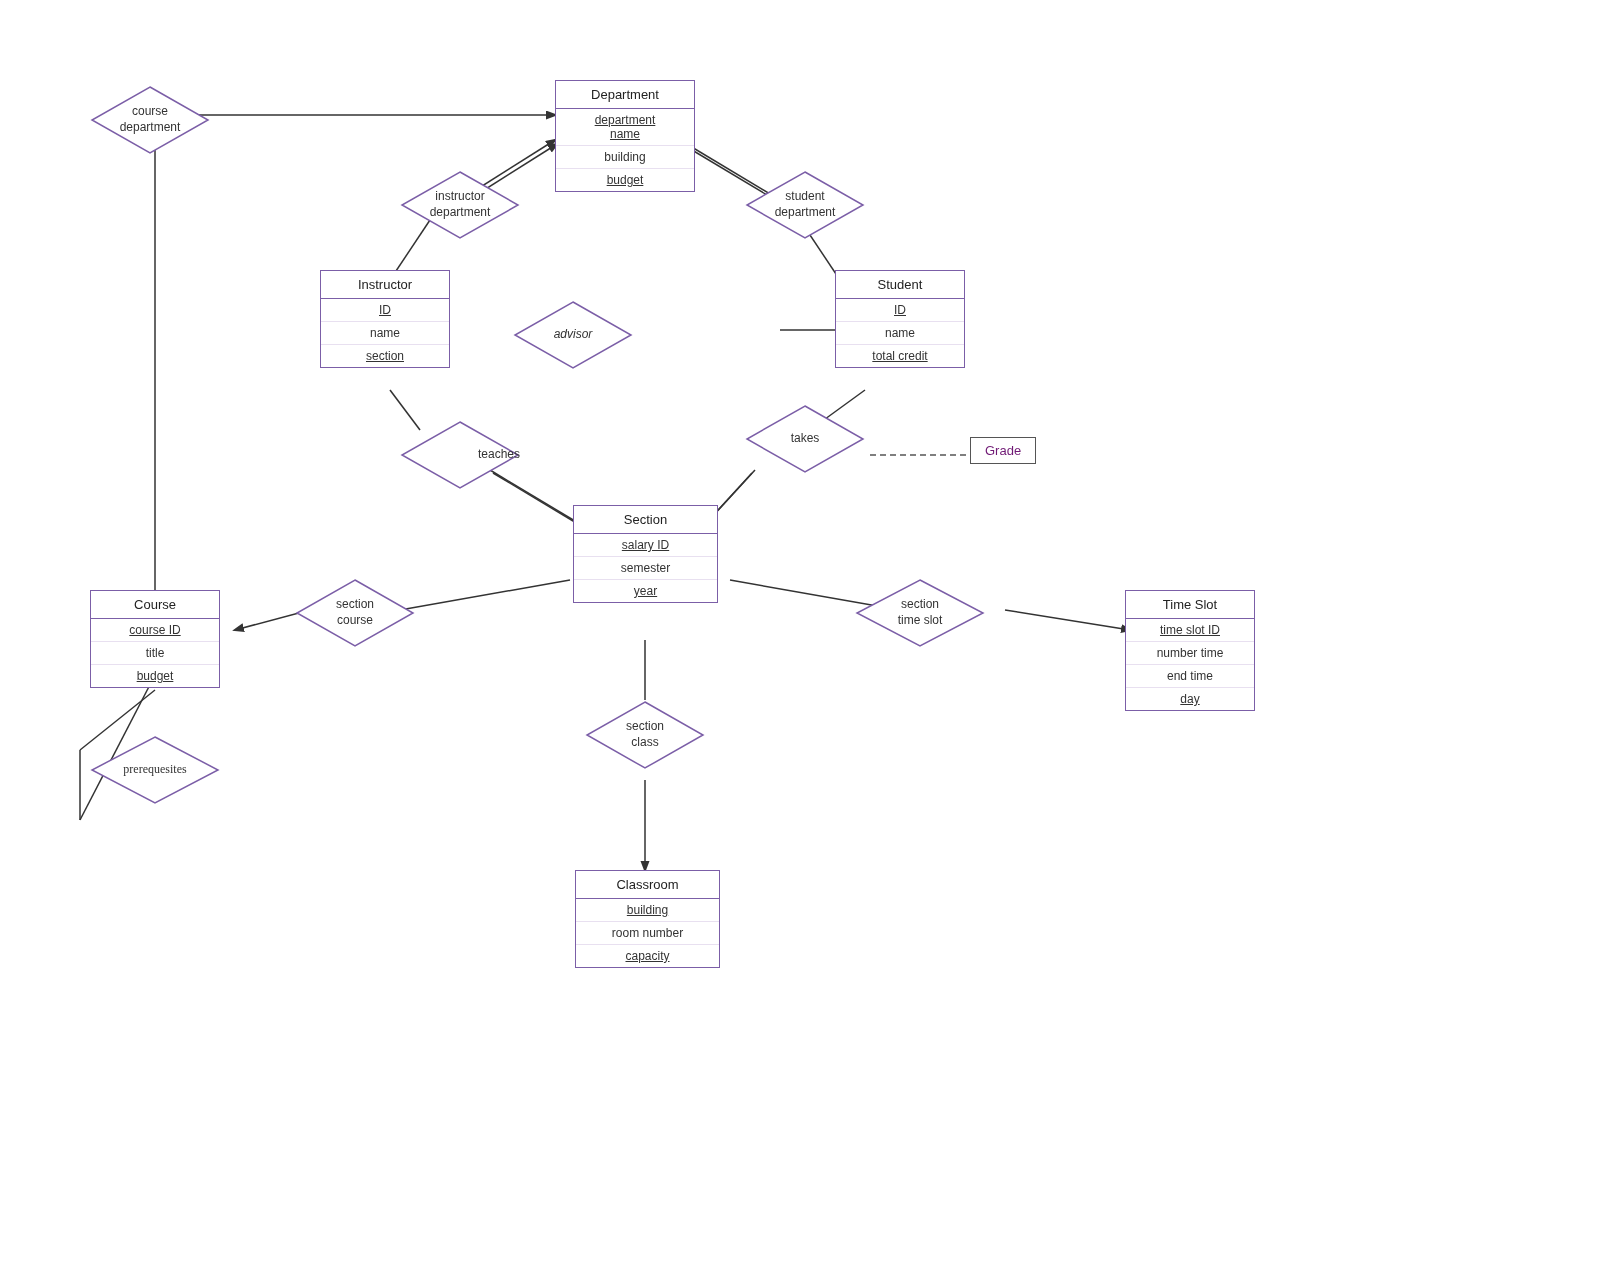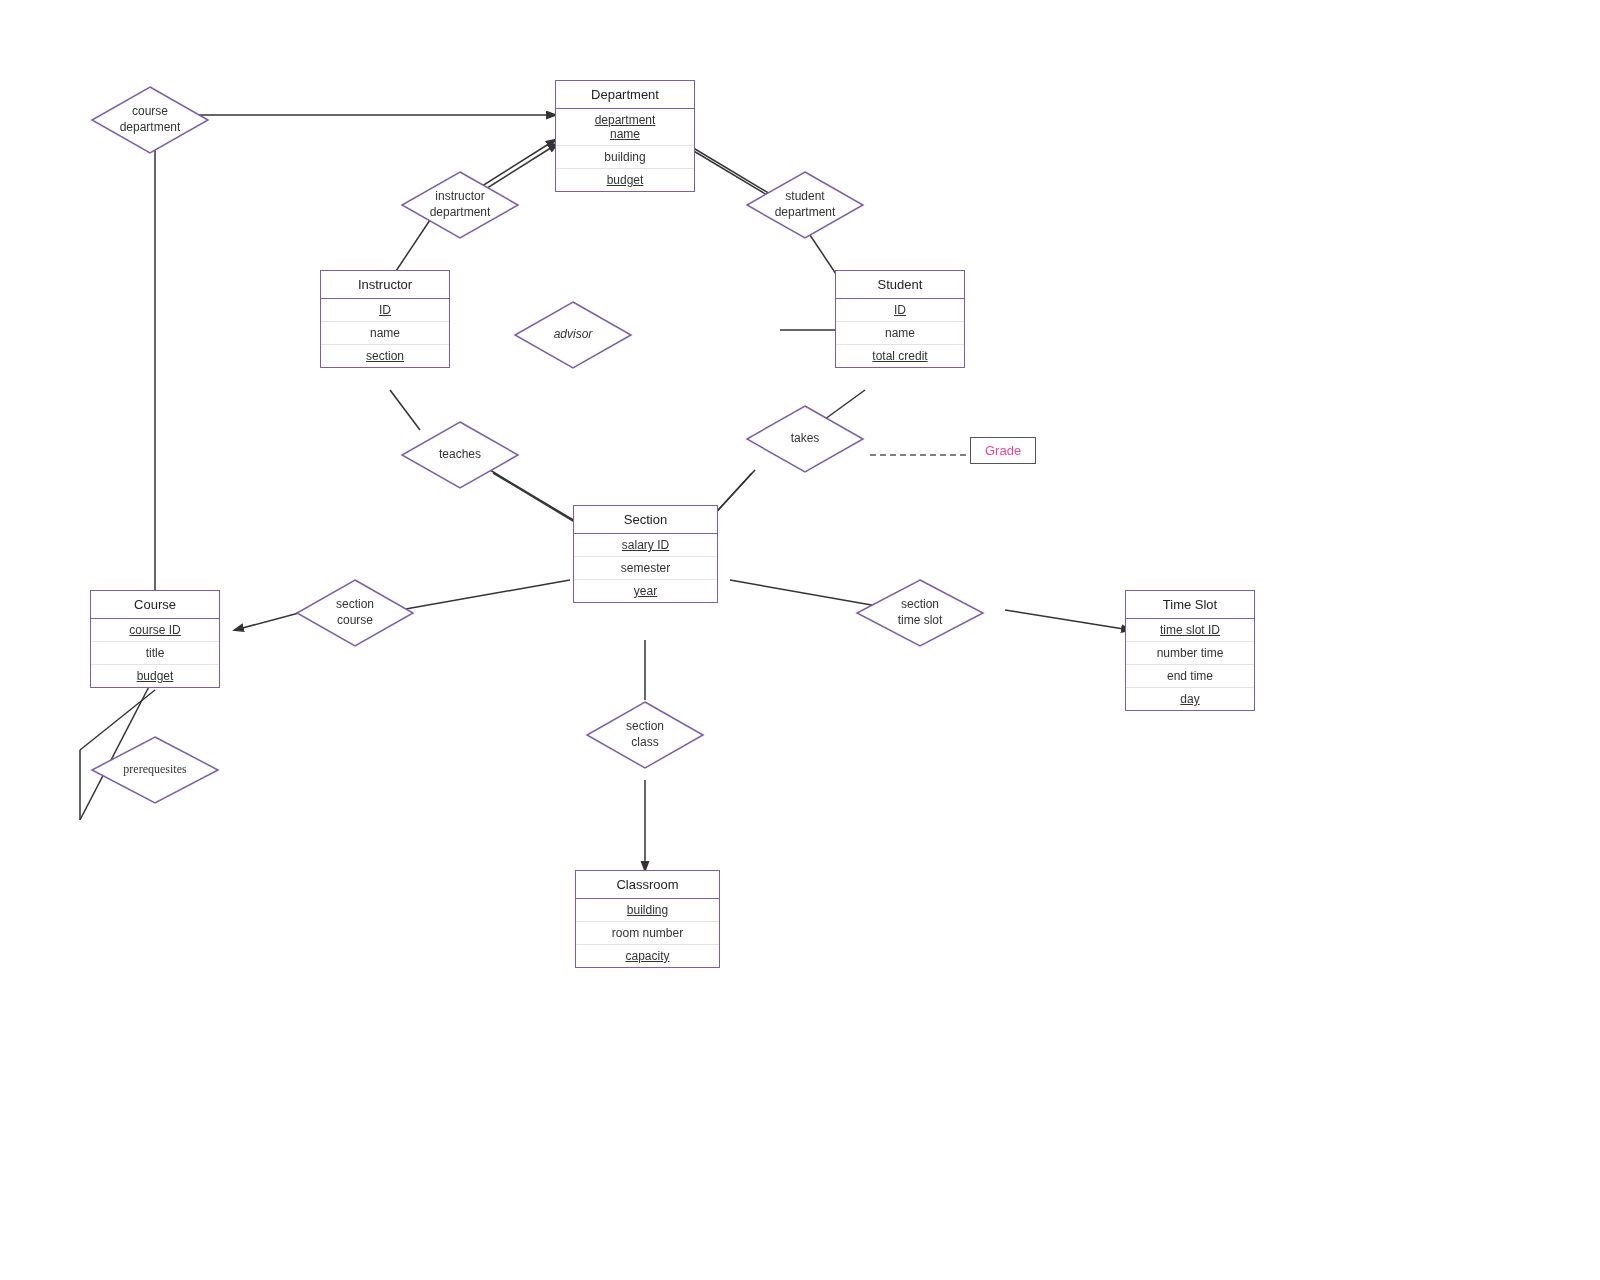--- a/index.html
+++ b/index.html
@@ -63,21 +63,21 @@
       color: #333;
       text-align: center;
       line-height: 1.3;
     }
     .grade-box {
       position: absolute;
       border: 1.5px solid #555;
       background: #fff;
       padding: 5px 14px;
       font-size: 13px;
-      color: #ec4899;
+      color: #701a75;
       text-align: center;
     }
   </style>
 </head>
 <body>
 
 <svg id="canvas" xmlns="http://www.w3.org/2000/svg">
 
   <rect width="1600" height="1280" fill="white"></rect>
 
@@ -211,21 +211,21 @@
   <span class="diamond-label">student<br>department</span>
 </div>
 
 <div class="diamond" style="left:513px; top:300px; width:120px; height:70px;font-style:italic;">
   <svg viewBox="0 0 120 70" xmlns="http://www.w3.org/2000/svg">
     <polygon points="60,2 118,35 60,68 2,35" fill="white" stroke="#7b5ea7" stroke-width="1.5"></polygon>
   </svg>
   <span class="diamond-label">advisor</span>
 </div>
 
-<div class="diamond" style="left:400px; top:420px; width:120px; height:70px;">
+<div class="diamond" style="left:400px; top:420px; width:120px; height:70px;justify-content:flex-end;">
   <svg viewBox="0 0 120 70" xmlns="http://www.w3.org/2000/svg">
     <polygon points="60,2 118,35 60,68 2,35" fill="white" stroke="#7b5ea7" stroke-width="1.5"></polygon>
   </svg>
   <span class="diamond-label">teaches</span>
 </div>
 
 <div class="diamond" style="left:745px; top:404px; width:120px; height:70px;">
   <svg viewBox="0 0 120 70" xmlns="http://www.w3.org/2000/svg">
     <polygon points="60,2 118,35 60,68 2,35" fill="white" stroke="#7b5ea7" stroke-width="1.5"></polygon>
   </svg>

